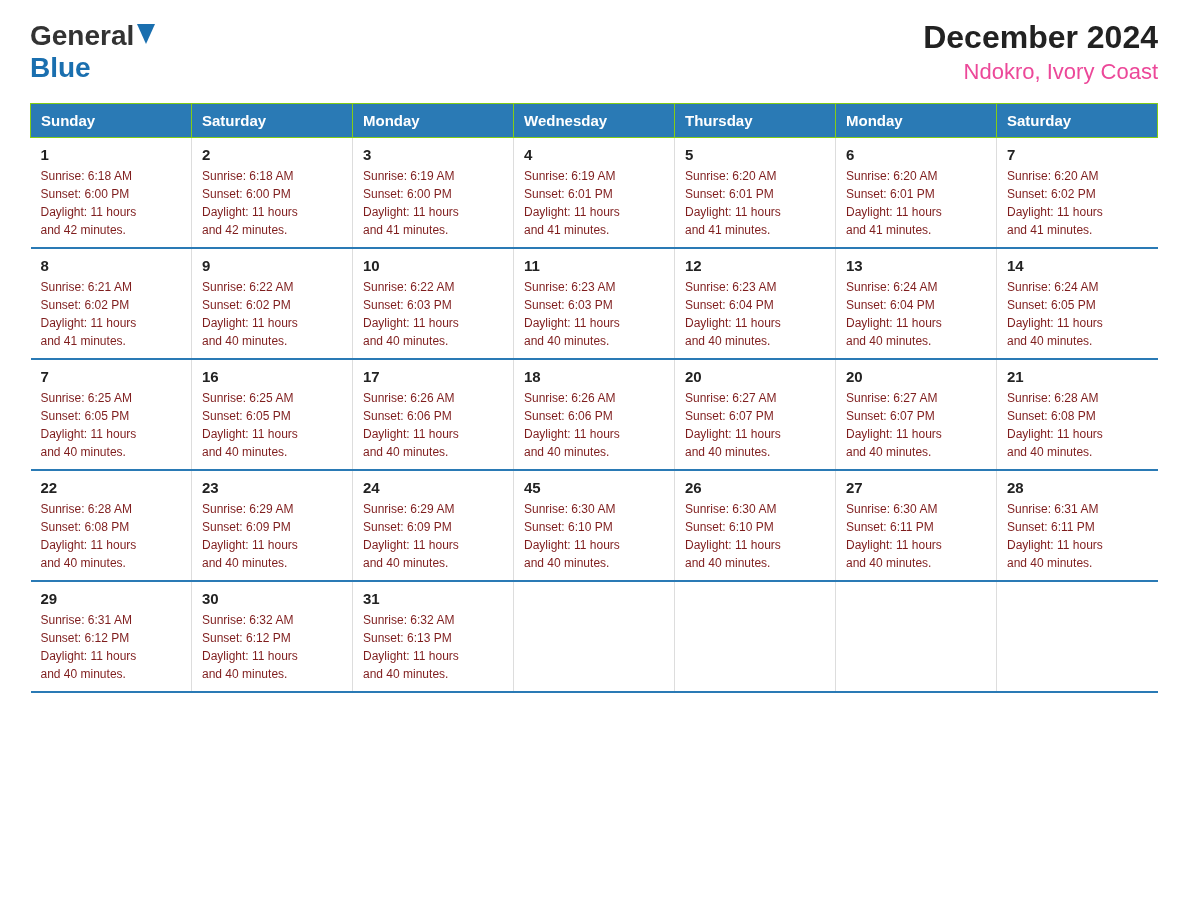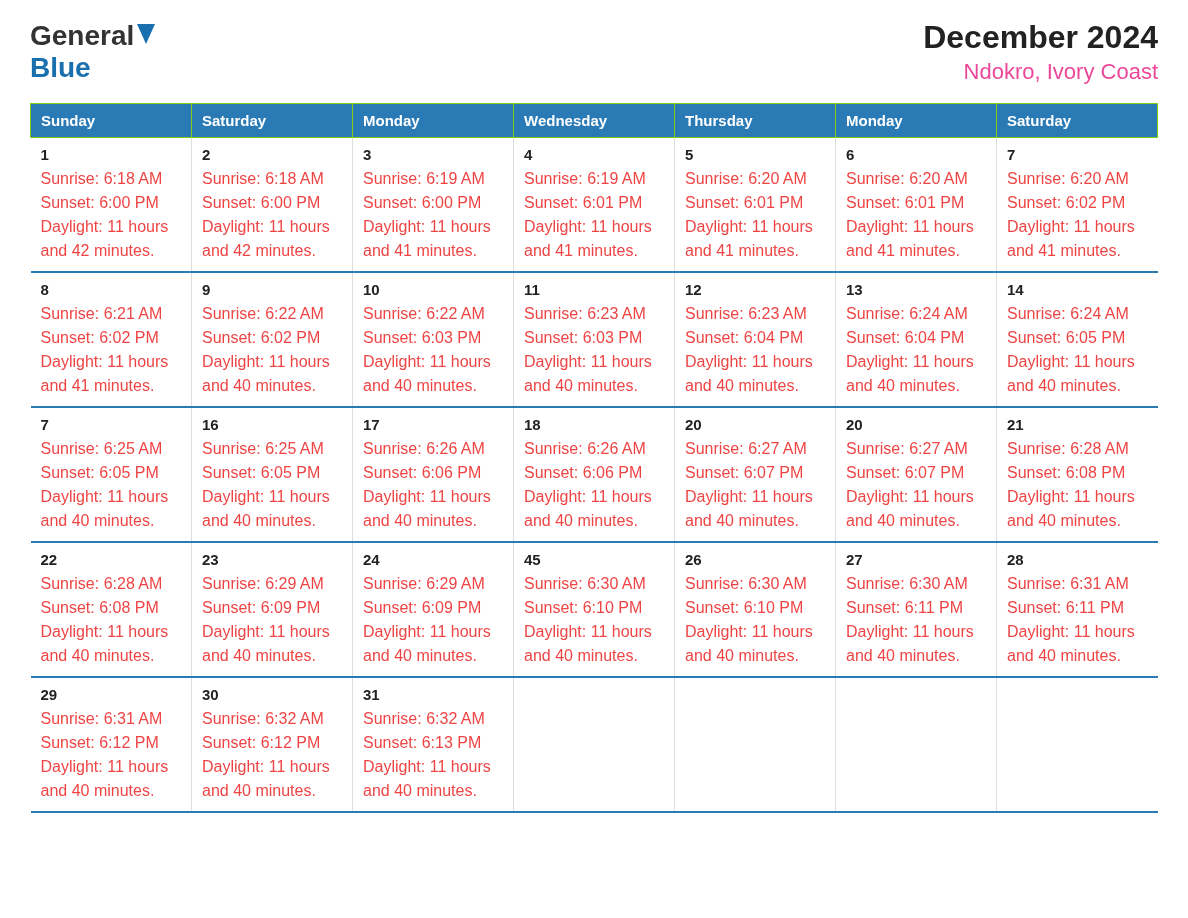--- a/index.html
+++ b/index.html
@@ -71,22 +71,22 @@
       border-right: none;
     }
     .day-num {
       font-size: 15px;
       font-weight: bold;
       color: #222;
       display: block;
       margin-bottom: 4px;
     }
     .day-info {
-      font-size: 16px;
-      color: #ef4444;
+      font-size: 12px;
+      color: #7f1d1d;
       line-height: 1.5;
     }
     .empty-cell {
       background: #fff;
     }
   </style>
 </head>
 <body>
 
 <div class="header">

